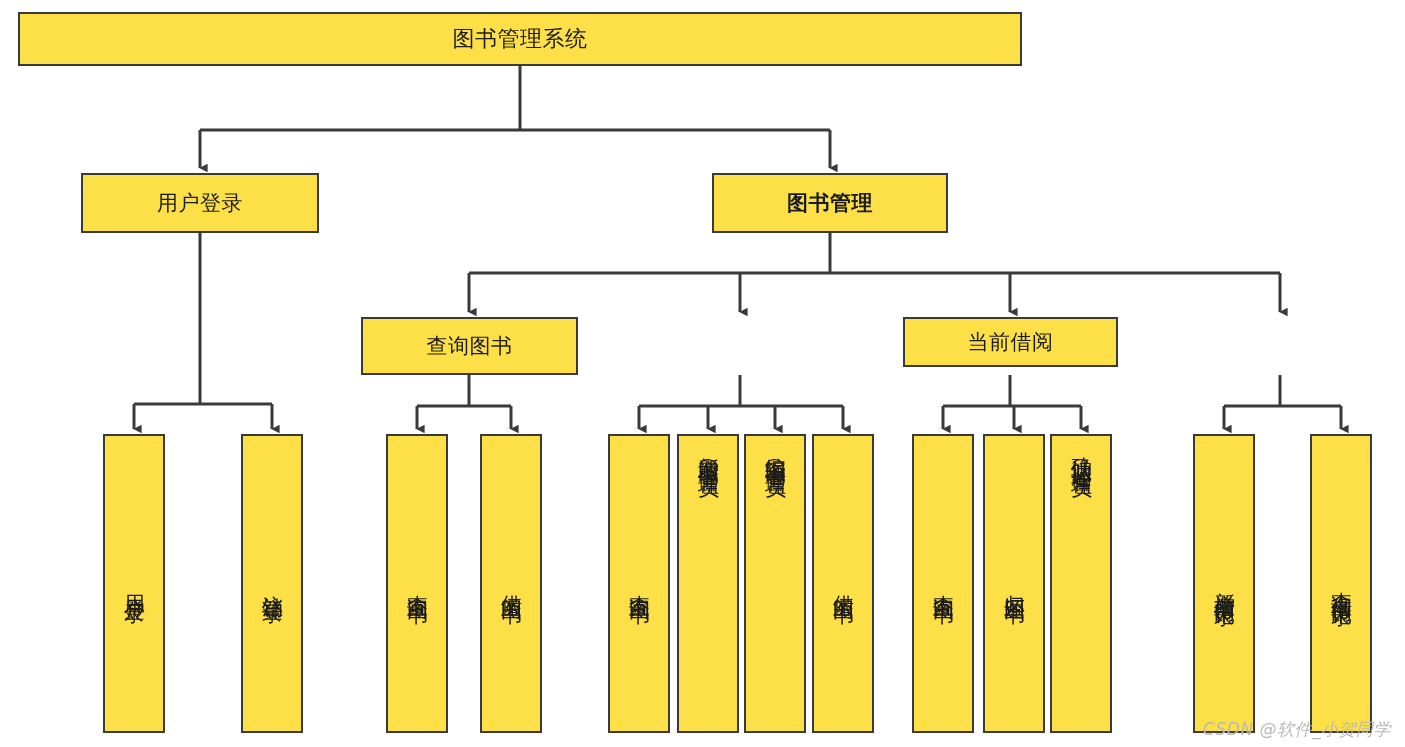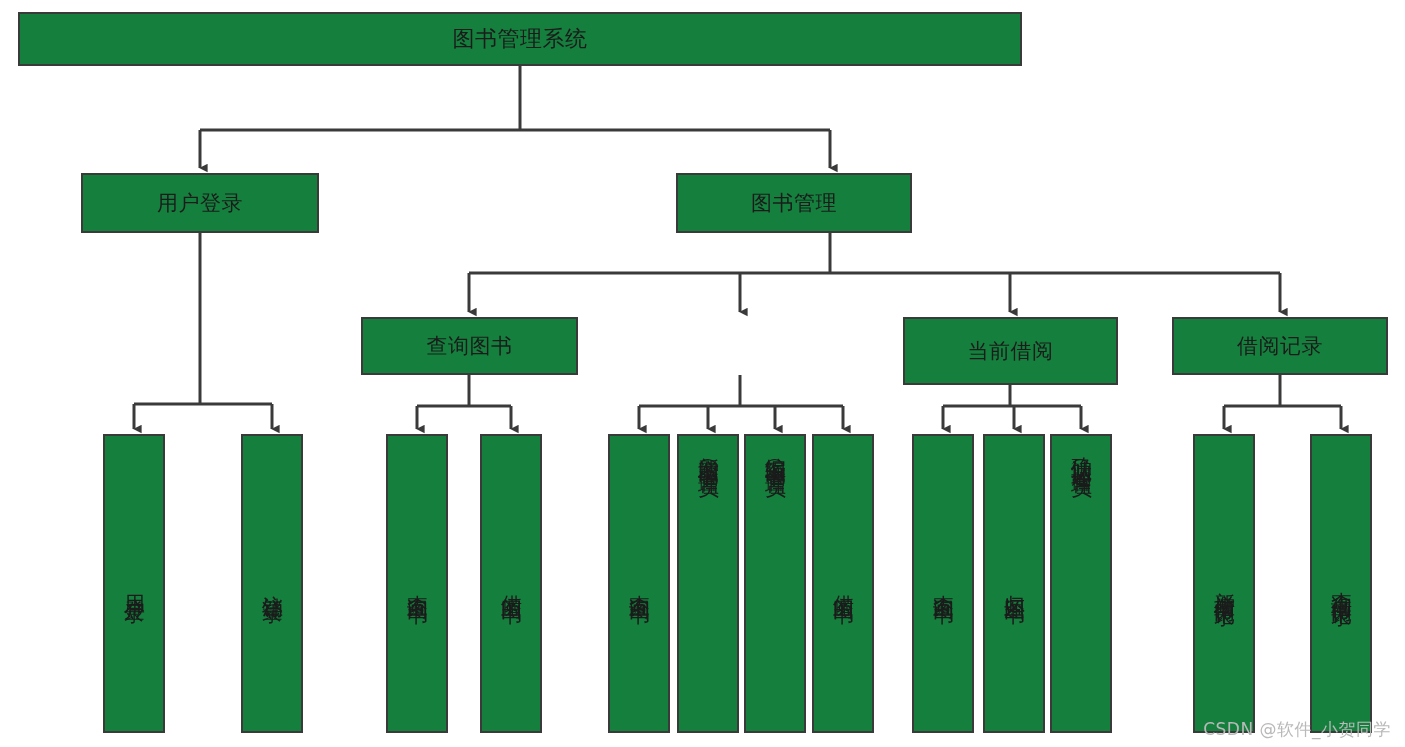--- a/index.html
+++ b/index.html
@@ -22,21 +22,21 @@
     position: absolute;
     left: 0;
     top: 0;
     width: 1405px;
     height: 747px;
     pointer-events: none;
   }
   .node {
     position: absolute;
     box-sizing: border-box;
-    background: #15803d;
+    background: #fde047;
     border: 2.5px solid #3a3a3a;
     display: flex;
     align-items: center;
     justify-content: center;
     color: #1b1b1b;
   }
   .node-label {
     display: block;
     text-align: center;
     line-height: 1.18;
@@ -69,20 +69,21 @@
     padding-top: 0;
   }
   .watermark {
     position: absolute;
     right: 14px;
     bottom: 6px;
     font-size: 17px;
     color: #b9b9b9;
     white-space: nowrap;
     letter-spacing: 0.5px;
+    font-style: italic;
   }
 </style>
 </head>
 <body>
 
 <div id="diagram-root">
 
   <svg id="edge-layer" viewBox="0 0 1405 747" xmlns="http://www.w3.org/2000/svg">
     <defs>
       <marker id="arrowhead" markerWidth="9" markerHeight="9" refX="4.2" refY="7.6" orient="auto" markerUnits="userSpaceOnUse">
@@ -134,36 +135,33 @@
   </svg>
 
   <div class="node horiz root" style="left:18px; top:12px; width:1004px; height:54px;">
     <span class="node-label">图书管理系统</span>
   </div>
 
   <div class="node horiz" style="left:81px; top:173px; width:238px; height:60px;">
     <span class="node-label">用户登录</span>
   </div>
 
-  <div class="node horiz" style="left:676px; top:173px; width:236px; height:60px;">
+  <div class="node horiz" style="left:712px; top:173px; width:236px; height:60px;font-weight:bold;">
     <span class="node-label">图书管理</span>
   </div>
 
   <div class="node horiz" style="left:361px; top:317px; width:217px; height:58px;">
     <span class="node-label">查询图书</span>
   </div>
 
 
-  <div class="node horiz" style="left:903px; top:317px; width:215px; height:68px;">
+  <div class="node horiz" style="left:903px; top:317px; width:215px; height:50px;">
     <span class="node-label">当前借阅</span>
   </div>
 
-  <div class="node horiz" style="left:1172px; top:317px; width:216px; height:58px;">
-    <span class="node-label">借阅记录</span>
-  </div>
 
   <div class="node vert centered" style="left:103px; top:434px; width:62px; height:299px;">
     <span class="node-label">用户登录</span>
   </div>
 
   <div class="node vert centered" style="left:241px; top:434px; width:62px; height:299px;">
     <span class="node-label">注销登录</span>
   </div>
 
   <div class="node vert centered" style="left:386px; top:434px; width:62px; height:299px;">

